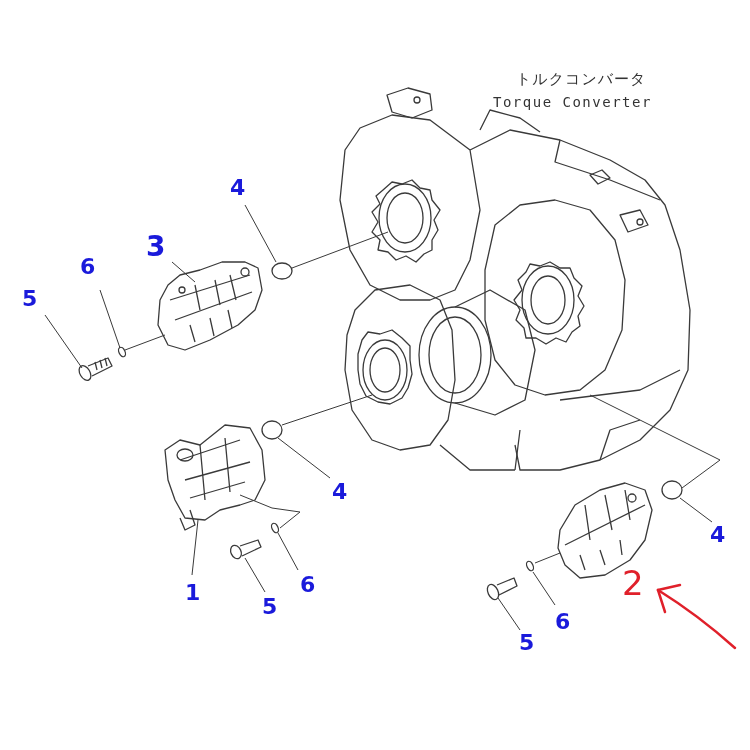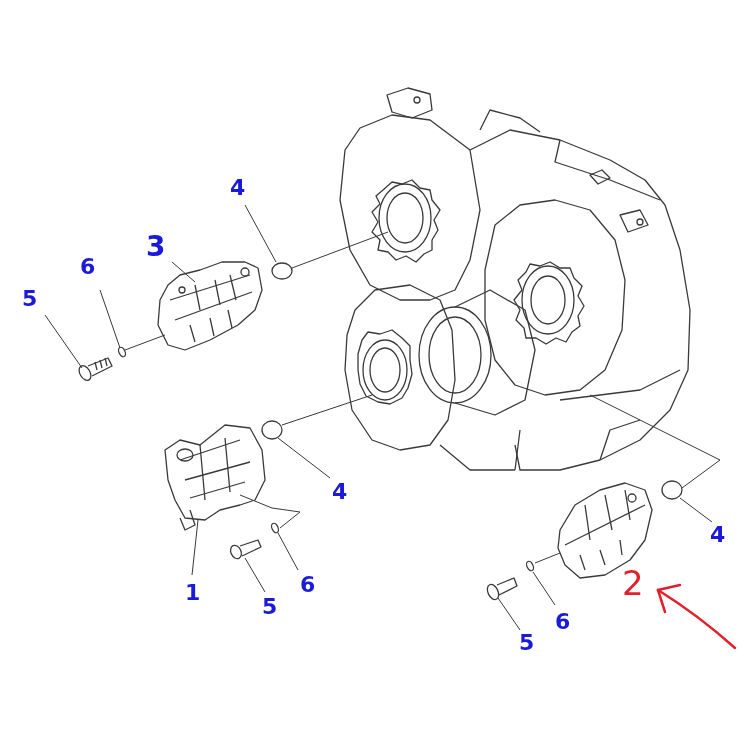--- a/index.html
+++ b/index.html
@@ -128,20 +128,22 @@
       </g>
 
       <g stroke="#e0202a" stroke-width="2.5" stroke-linecap="round">
         <path d="M735 648 C715 630 690 610 658 590"></path>
         <path d="M658 590 L680 585"></path>
         <path d="M658 590 L665 612"></path>
       </g>
     </g>
   </svg>
 
+  <div class="title-jp">トルクコンバータ</div>
+  <div class="title-en">Torque Converter</div>
 
   <div class="callout big" style="left:146px; top:233px;">3</div>
   <div class="callout" style="left:230px; top:177px;">4</div>
   <div class="callout" style="left:80px; top:256px;">6</div>
   <div class="callout" style="left:22px; top:288px;">5</div>
   <div class="callout" style="left:332px; top:481px;">4</div>
   <div class="callout" style="left:185px; top:582px;">1</div>
   <div class="callout" style="left:262px; top:596px;">5</div>
   <div class="callout" style="left:300px; top:574px;">6</div>
   <div class="callout" style="left:710px; top:524px;">4</div>

